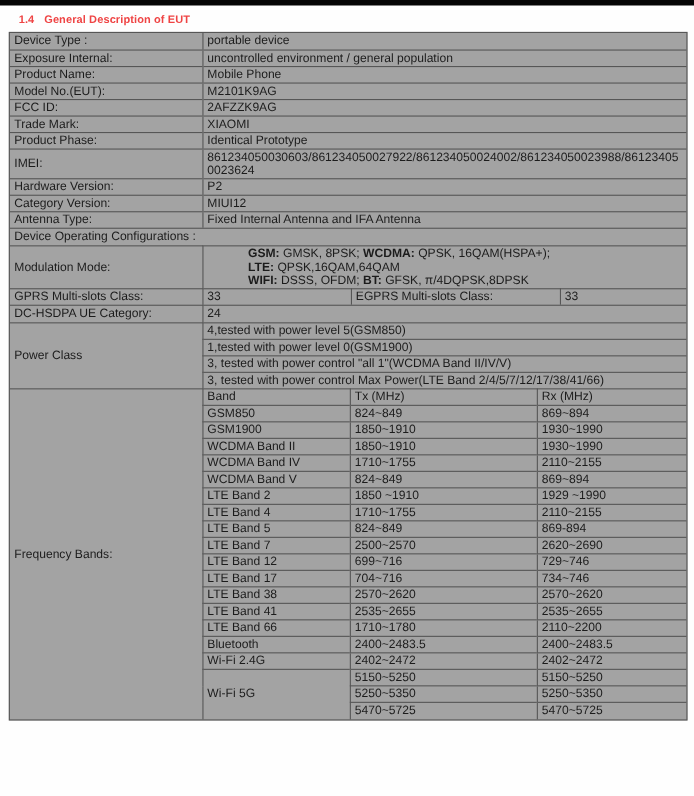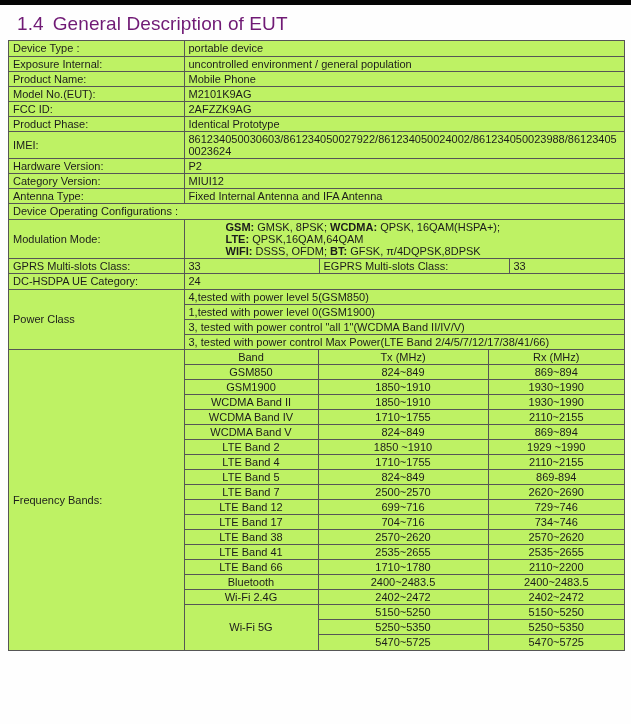--- a/index.html
+++ b/index.html
@@ -6,36 +6,36 @@
   * { box-sizing: border-box; }
   html,body { margin:0; padding:0; }
   body {
     width:631px; height:724px; background:var(--bg);
     font-family:"Liberation Sans", sans-serif; color:var(--text);
     overflow:hidden;
   }
   .top-bar { height:5px; width:631px; background:var(--bar); }
   .title {
     display:flex; gap:9px; margin:8px 0 5px 17px;
-    font-size:19px; font-weight:normal; color:#701a75; letter-spacing:0.1px;
+    font-size:10px; font-weight:bold; color:#ef4444; letter-spacing:0.1px;
   }
-  .doc-table { margin-left:8px; width:617px; border:1px solid var(--border); background:#bef264; }
+  .doc-table { margin-left:8px; width:617px; border:1px solid var(--border); background:#a3a3a3; }
   .doc-table table { border-collapse:collapse; width:615px; table-layout:fixed; }
   .doc-table td {
     border-top:1px solid var(--border); border-right:1px solid var(--border);
     font-size:11px; line-height:12px; padding:1px 4px; height:15px;
     vertical-align:middle; overflow:hidden;
   }
   .doc-table td:last-child { border-right:none; }
   .doc-table > table:first-child tr:first-child td { border-top:none; }
   .lbl  { padding-left:9px; }
   .lbl2 { padding-left:6px; }
   .val  { padding-left:5px; }
   .wrapall { word-break:break-all;margin-top:11px; }
-  .ctr { text-align:center; padding:1px 2px; }
+  .ctr { text-align:left; padding:1px 2px; }
   .mod-line { white-space:nowrap;margin-left:37px; }
   b { font-weight:bold; }
 </style>
 </head>
 <body>
 
 <div class="page">
   <div class="top-bar"></div>
   <div class="title">
     <span>1.4</span>
@@ -62,20 +62,24 @@
           </tr>
           <tr>
             <td class="lbl">Model No.(EUT):</td>
             <td class="val wrapall">M2101K9AG</td>
           </tr>
           <tr>
             <td class="lbl">FCC ID:</td>
             <td class="val wrapall">2AFZZK9AG</td>
           </tr>
           <tr>
+            <td class="lbl">Trade Mark:</td>
+            <td class="val wrapall">XIAOMI</td>
+          </tr>
+          <tr>
             <td class="lbl">Product Phase:</td>
             <td class="val wrapall">Identical Prototype</td>
           </tr>
           <tr>
             <td class="lbl">IMEI:</td>
             <td class="val wrapall">861234050030603/861234050027922/861234050024002/861234050023988/861234050023624</td>
           </tr>
           <tr>
             <td class="lbl">Hardware Version:</td>
             <td class="val wrapall">P2</td>

